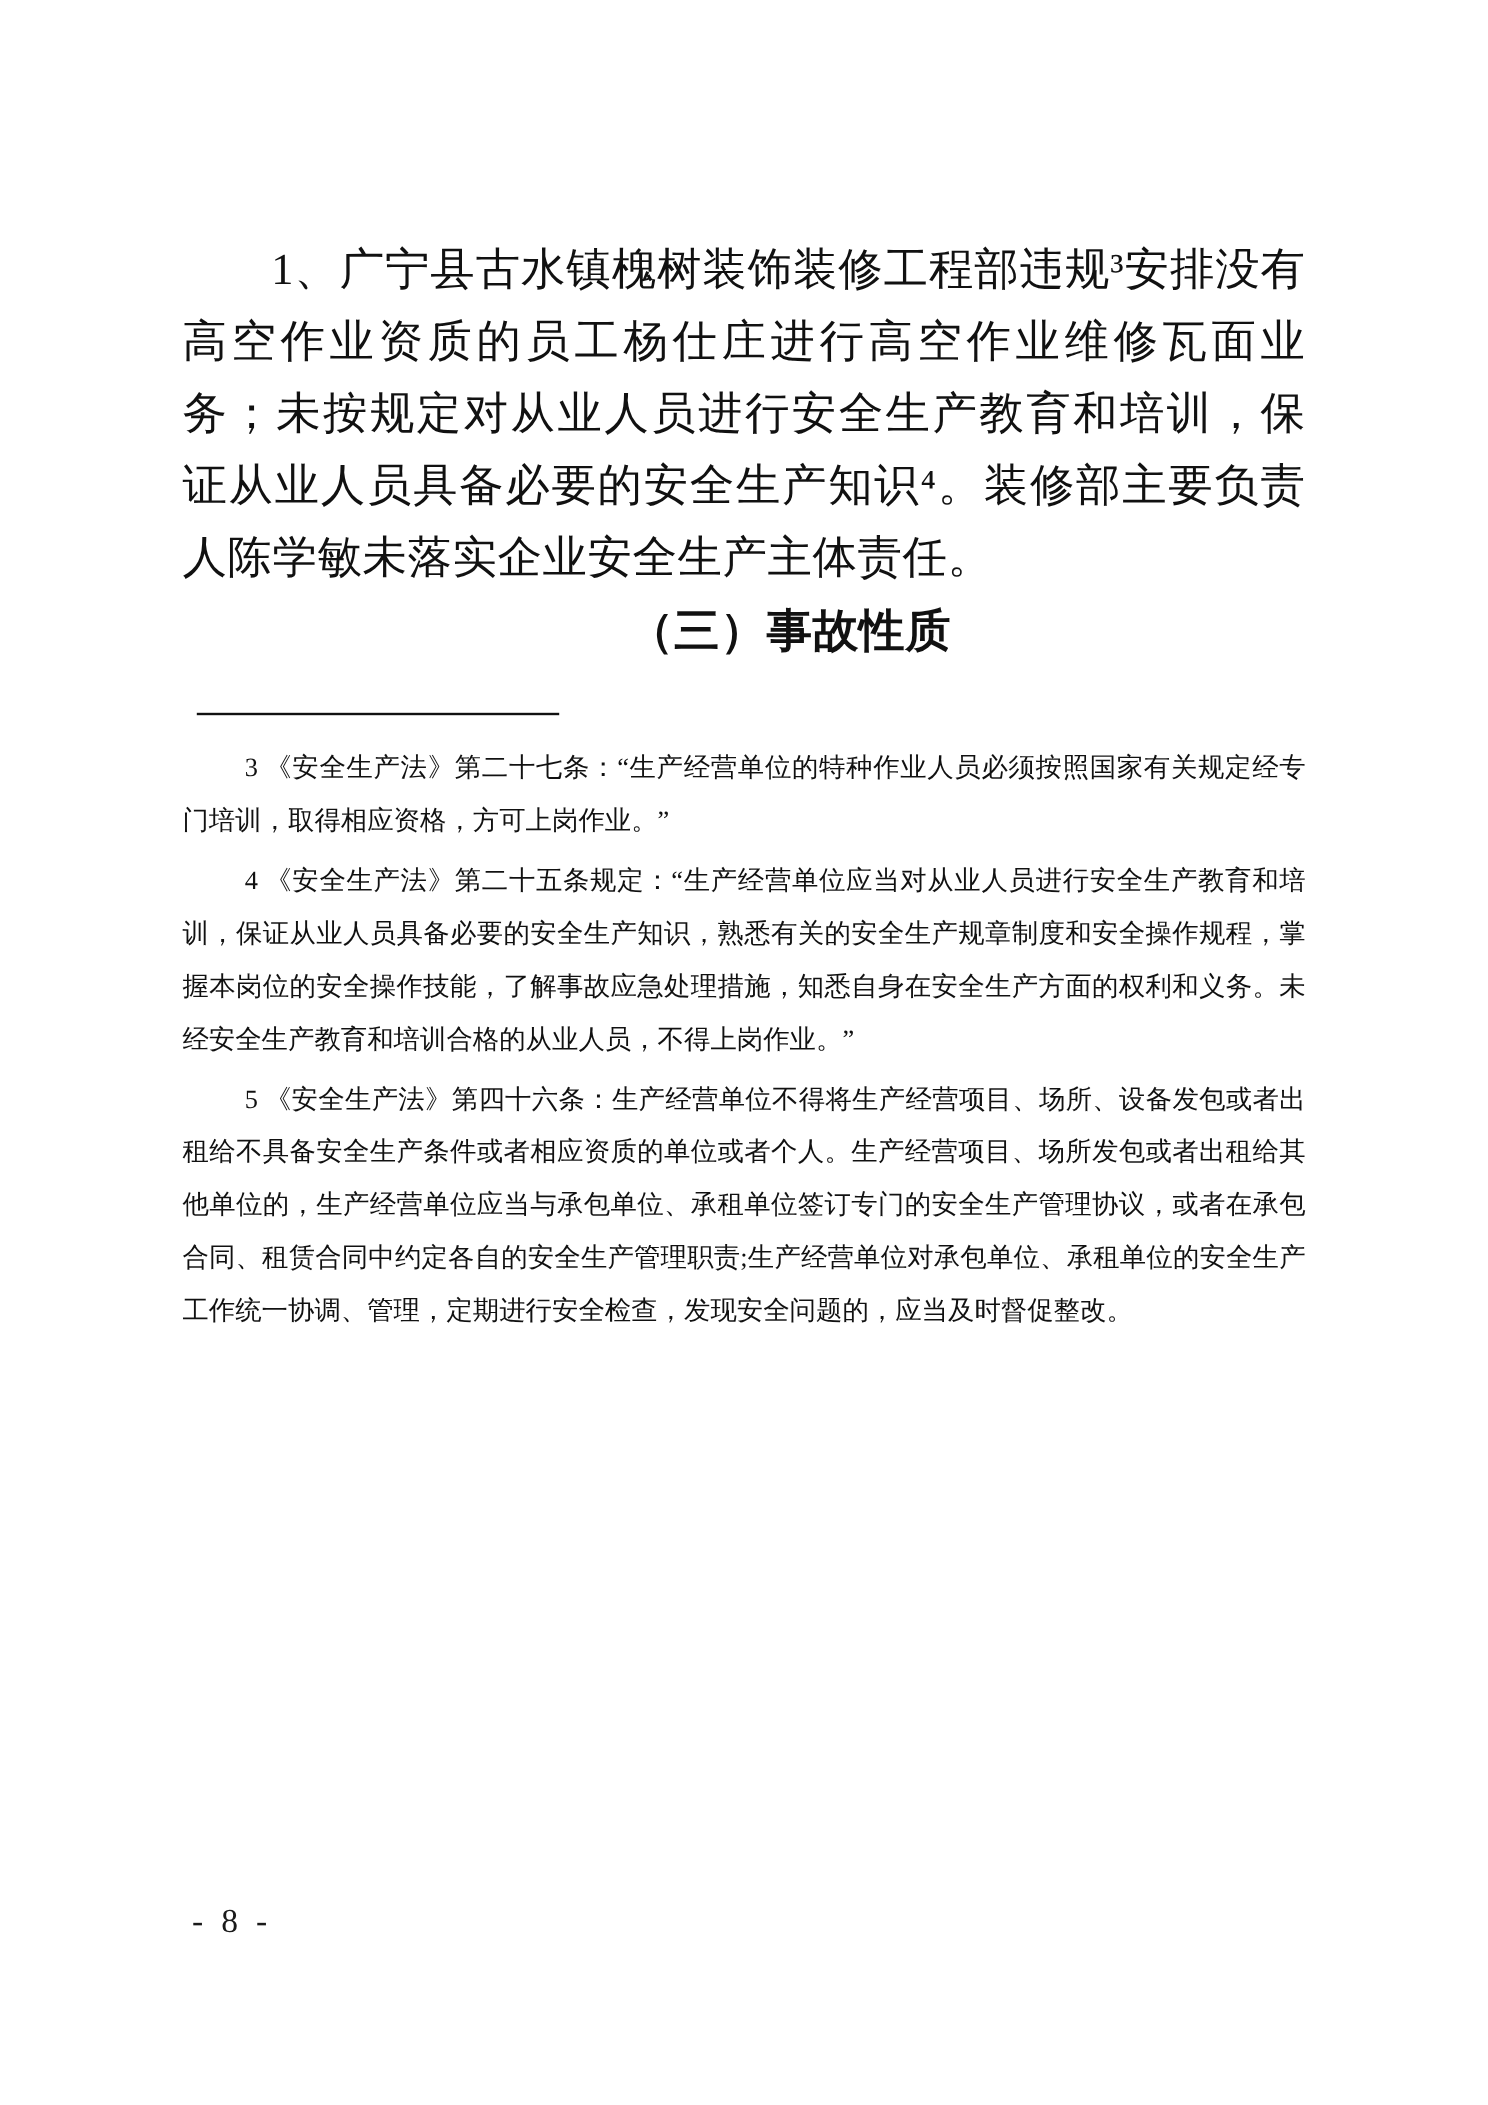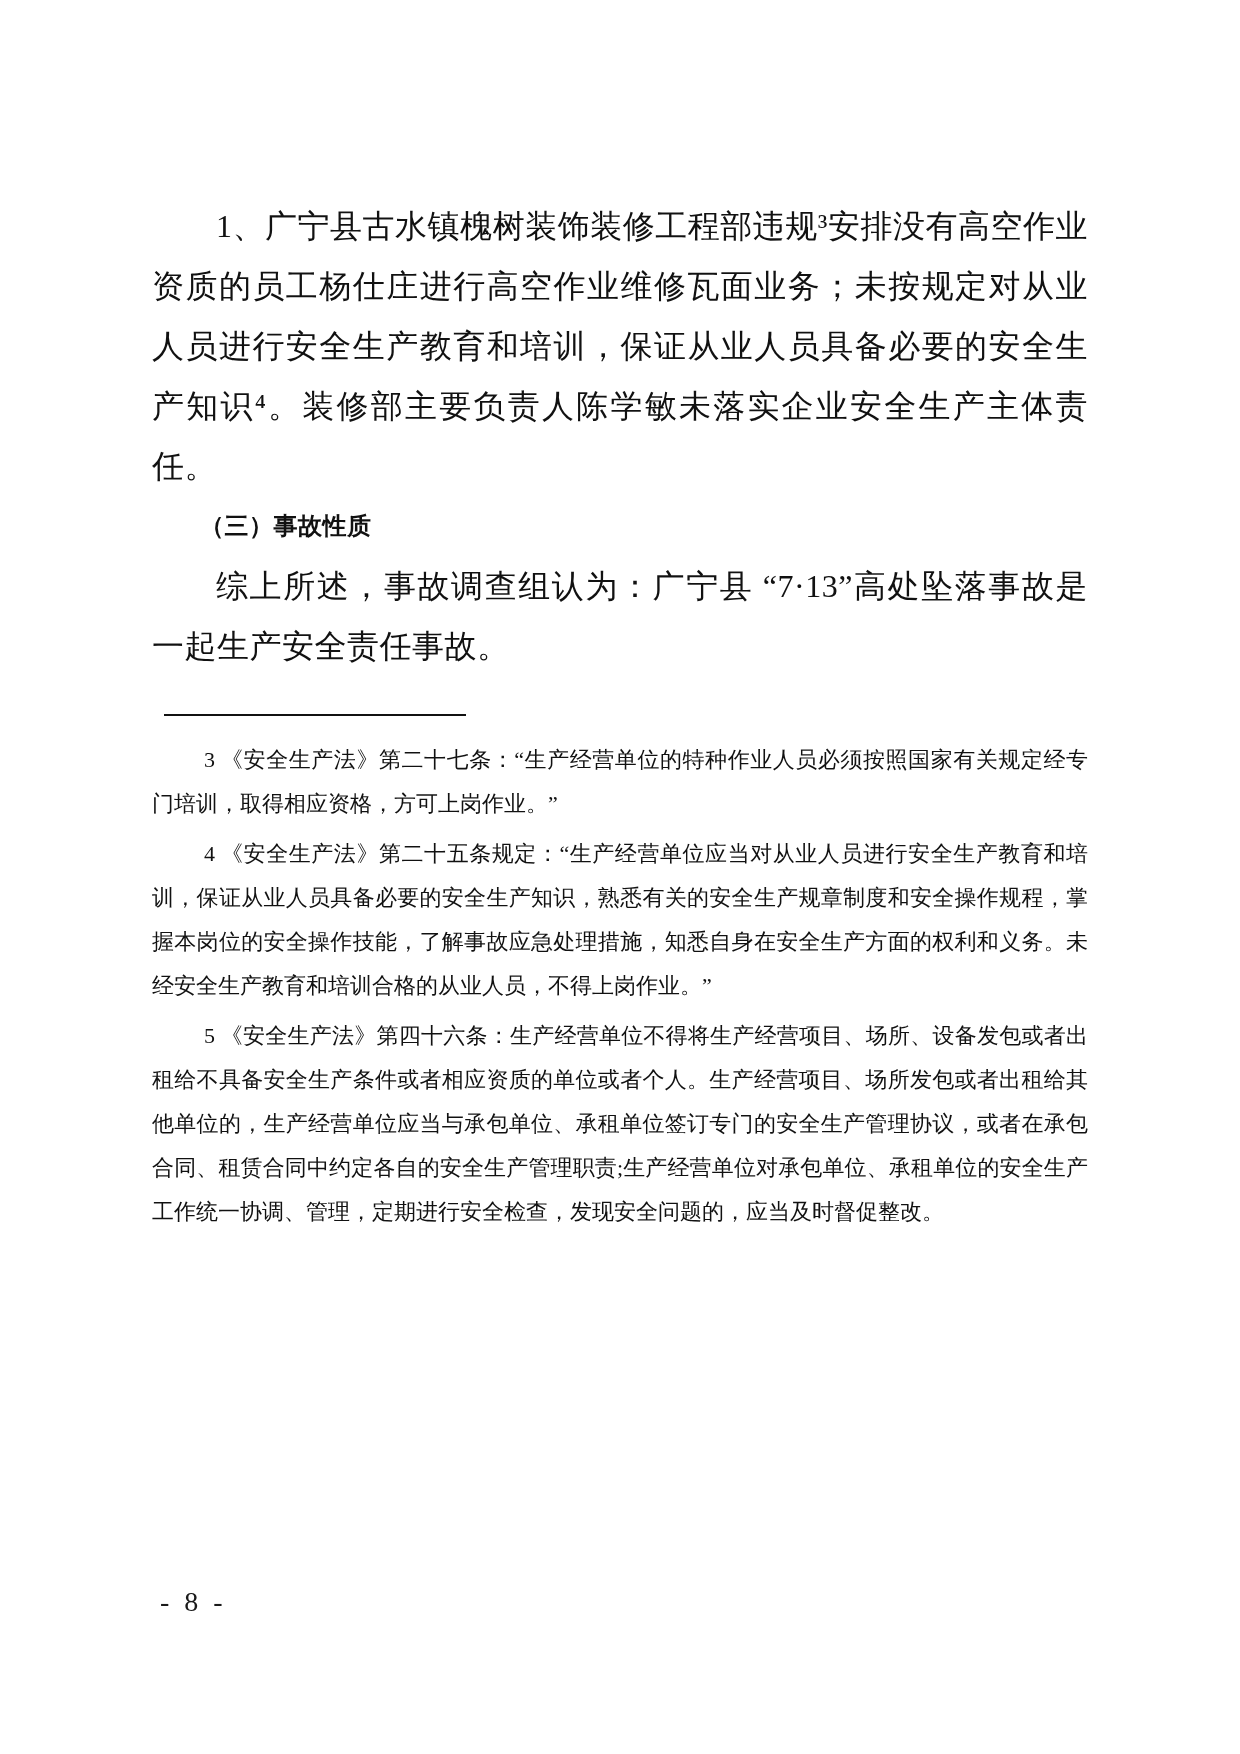--- a/index.html
+++ b/index.html
@@ -18,34 +18,35 @@
     overflow: hidden;
   }
   .content {
     position: absolute;
     top: 196px;
     left: 152px;
     width: 936px;
   }
   .body-para {
     margin: 0;
-    font-size: 32px;
+    font-size: 37px;
     line-height: 60px;
     text-align: justify;
     text-indent: 2em;
     letter-spacing: 0.5px;
     word-break: break-all;
   }
   .section-heading {
     margin: 0;
-    font-size: 24px;
+    font-size: 38px;
     line-height: 60px;
     font-weight: 700;
     text-indent: 2em;
     letter-spacing: 0.5px;
+    text-align: center;
   }
   .footnote-area {
     margin-top: 38px;
   }
   .footnote-separator {
     width: 302px;
     height: 0;
     margin-left: 12px;
     border-top: 2px solid #111111;
   }
@@ -77,21 +78,20 @@
 <body>
 
 <div class="page">
 
   <div class="content">
     <p class="body-para">1、广宁县古水镇槐树装饰装修工程部违规³安排没有高空作业资质的员工杨仕庄进行高空作业维修瓦面业务；未按规定对从业人员进行安全生产教育和培训，保证从业人员具备必要的安全生产知识⁴。装修部主要负责人陈学敏未落实企业安全生产主体责任。</p>
 
 
     <h3 class="section-heading">（三）事故性质</h3>
 
-    <p class="body-para">综上所述，事故调查组认为：广宁县 “7·13”高处坠落事故是一起生产安全责任事故。</p>
 
     <div class="footnote-area">
       <div class="footnote-separator"></div>
       <div class="footnotes">
         <p class="footnote">3 《安全生产法》第二十七条：“生产经营单位的特种作业人员必须按照国家有关规定经专门培训，取得相应资格，方可上岗作业。”</p>
         <p class="footnote">4 《安全生产法》第二十五条规定：“生产经营单位应当对从业人员进行安全生产教育和培训，保证从业人员具备必要的安全生产知识，熟悉有关的安全生产规章制度和安全操作规程，掌握本岗位的安全操作技能，了解事故应急处理措施，知悉自身在安全生产方面的权利和义务。未经安全生产教育和培训合格的从业人员，不得上岗作业。”</p>
         <p class="footnote">5 《安全生产法》第四十六条：生产经营单位不得将生产经营项目、场所、设备发包或者出租给不具备安全生产条件或者相应资质的单位或者个人。生产经营项目、场所发包或者出租给其他单位的，生产经营单位应当与承包单位、承租单位签订专门的安全生产管理协议，或者在承包合同、租赁合同中约定各自的安全生产管理职责;生产经营单位对承包单位、承租单位的安全生产工作统一协调、管理，定期进行安全检查，发现安全问题的，应当及时督促整改。</p>
       </div>
     </div>
   </div>

